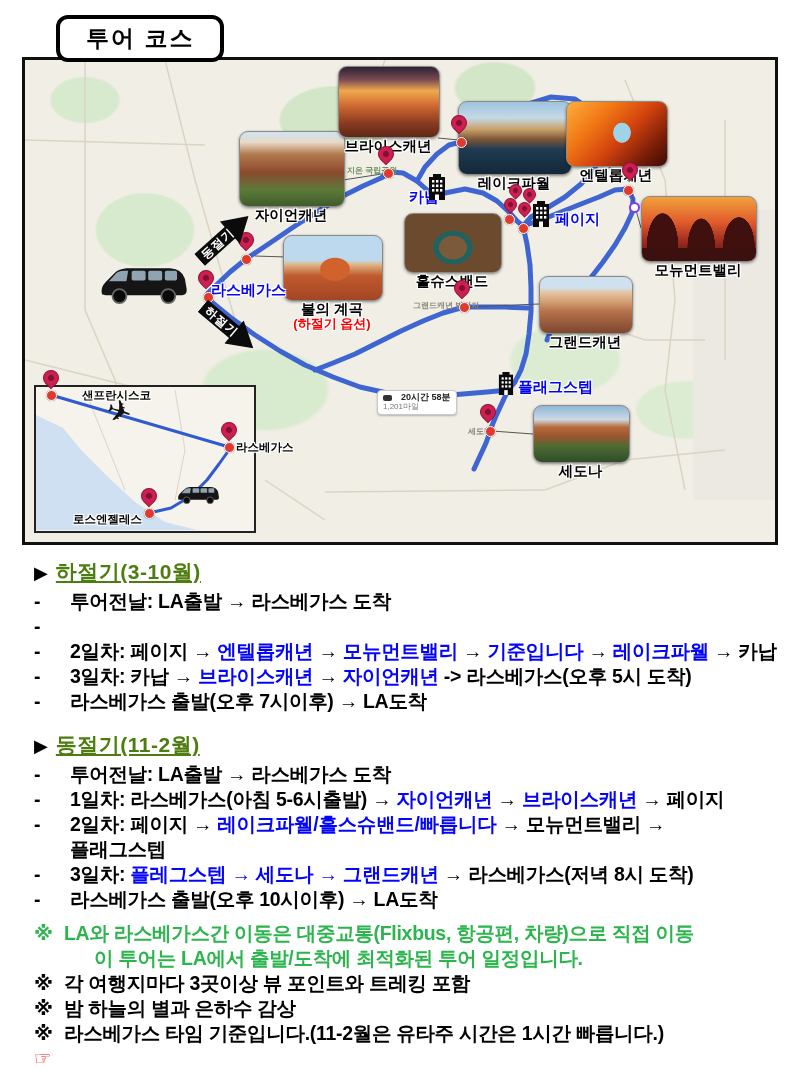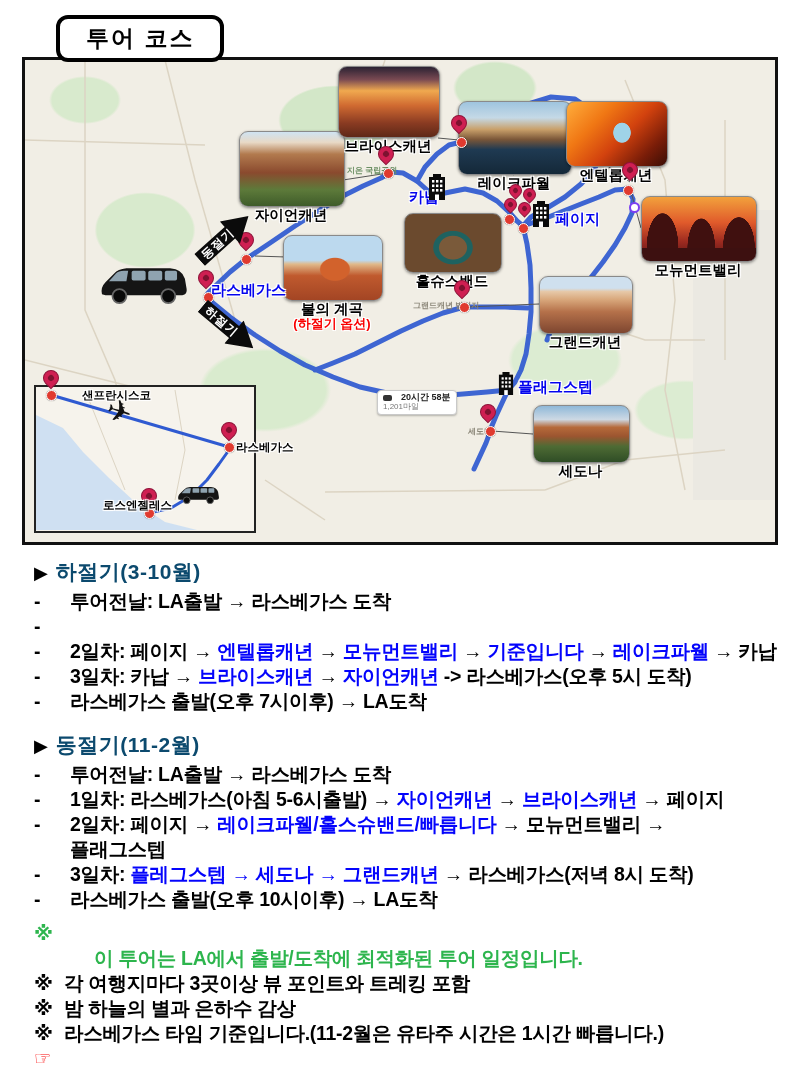--- a/index.html
+++ b/index.html
@@ -67,21 +67,21 @@
   .routebox .dist{font-size:8px;color:#777;}
 
   
   .van{position:absolute;}
   .plane{position:absolute;font-size:30px;color:#111;transform:rotate(18deg);font-family:"DejaVu Sans",sans-serif;}
 
   
   .textblock{position:absolute;left:34px;top:556px;width:744px;font-weight:bold;color:#000;}
   .season-header{display:flex;align-items:baseline;font-size:21px;font-weight:900;margin:2px 0 3px 0;}
   .season-header .tri{color:#000;margin-right:8px;font-size:18px;}
-  .season-header .stitle{color:#0c4a6e;letter-spacing:.5px;}
+  .season-header .stitle{color:#4d7c0f;letter-spacing:.5px;text-decoration:underline;}
   .itin-line{display:flex;font-size:19.5px;line-height:25px;letter-spacing:-.3px;}
   .itin-line .dash{width:36px;flex:none;}
   .itin-line .cont-pad{width:36px;flex:none;}
   .seg-blue{color:#0404fc;}
   .seg-black{color:#000;}
   .season-gap{height:15px;}
   .notes-gap{height:9px;}
   .note-line{display:flex;font-size:19.5px;line-height:25px;letter-spacing:-.3px;}
   .note-line .marker{width:30px;flex:none;}
   .note-line.n-green{color:#2db54d;}
@@ -267,21 +267,21 @@
     <div class="dot" style="left:460px;top:366px;"></div>
 
     <div class="pin" style="left:18px;top:310px;"></div>
     <div class="dot" style="left:21px;top:330px;"></div>
     <div class="mlabel inset-city" style="left:35px;top:328px;margin-left:22px;">샌프란시스코</div>
     <div class="pin" style="left:196px;top:362px;"></div>
     <div class="dot" style="left:199px;top:382px;"></div>
     <div class="mlabel inset-city" style="left:211px;top:380px;">라스베가스</div>
     <div class="pin" style="left:116px;top:428px;"></div>
     <div class="dot" style="left:119px;top:448px;"></div>
-    <div class="mlabel inset-city" style="left:48px;top:438px;margin-left:30px;">로스엔젤레스</div>
+    <div class="mlabel inset-city" style="left:48px;top:452px;">로스엔젤레스</div>
     <div class="plane" style="left:82px;top:334px;">✈</div>
     <svg class="van" style="left:150px;top:420px;" width="46" height="28" viewBox="0 0 110 62">
       <path d="M8 44 Q6 36 12 30 L22 20 Q26 15 36 14 L86 14 Q100 15 103 26 L105 38 Q106 44 100 45 L12 45 Z" fill="#151515"></path>
       <path d="M16 29 L24 20 Q27 17 33 17 L38 17 L36 29 Z" fill="#8fa3b0"></path>
       <rect x="42" y="17" width="16" height="11" rx="2" fill="#8fa3b0"></rect>
         <rect x="61" y="17" width="16" height="11" rx="2" fill="#8fa3b0"></rect>
         <rect x="80" y="17" width="14" height="11" rx="2" fill="#8fa3b0"></rect>
       <circle cx="28" cy="46" r="8" fill="#0a0a0a" stroke="#666" stroke-width="2"></circle>
         <circle cx="84" cy="46" r="8" fill="#0a0a0a" stroke="#666" stroke-width="2"></circle>
     </svg>
@@ -359,20 +359,21 @@
         <span class="dash">-</span>
         <span class="itin-content"><span class="seg-black">3일차: </span><span class="seg-blue">플레그스텝 → 세도나 → 그랜드캐년</span><span class="seg-black"> → 라스베가스(저녁 8시 도착)</span></span>
       </div>
       <div class="itin-line">
         <span class="dash">-</span>
         <span class="itin-content"><span class="seg-black">라스베가스 출발(오후 10시이후) → LA도착</span></span>
       </div>
       <div class="notes-gap"></div>
       <div class="note-line n-green">
         <span class="marker">※</span>
+        <span class="note-text">LA와 라스베가스간 이동은 대중교통(Flixbus, 항공편, 차량)으로 직접 이동</span>
       </div>
       <div class="note-line n-green">
         <span class="ind"></span>
         <span class="marker"></span>
         <span class="note-text">이 투어는 LA에서 출발/도착에 최적화된 투어 일정입니다.</span>
       </div>
       <div class="note-line n-black">
         <span class="marker">※</span>
         <span class="note-text">각 여행지마다 3곳이상 뷰 포인트와 트레킹 포함</span>
       </div>

